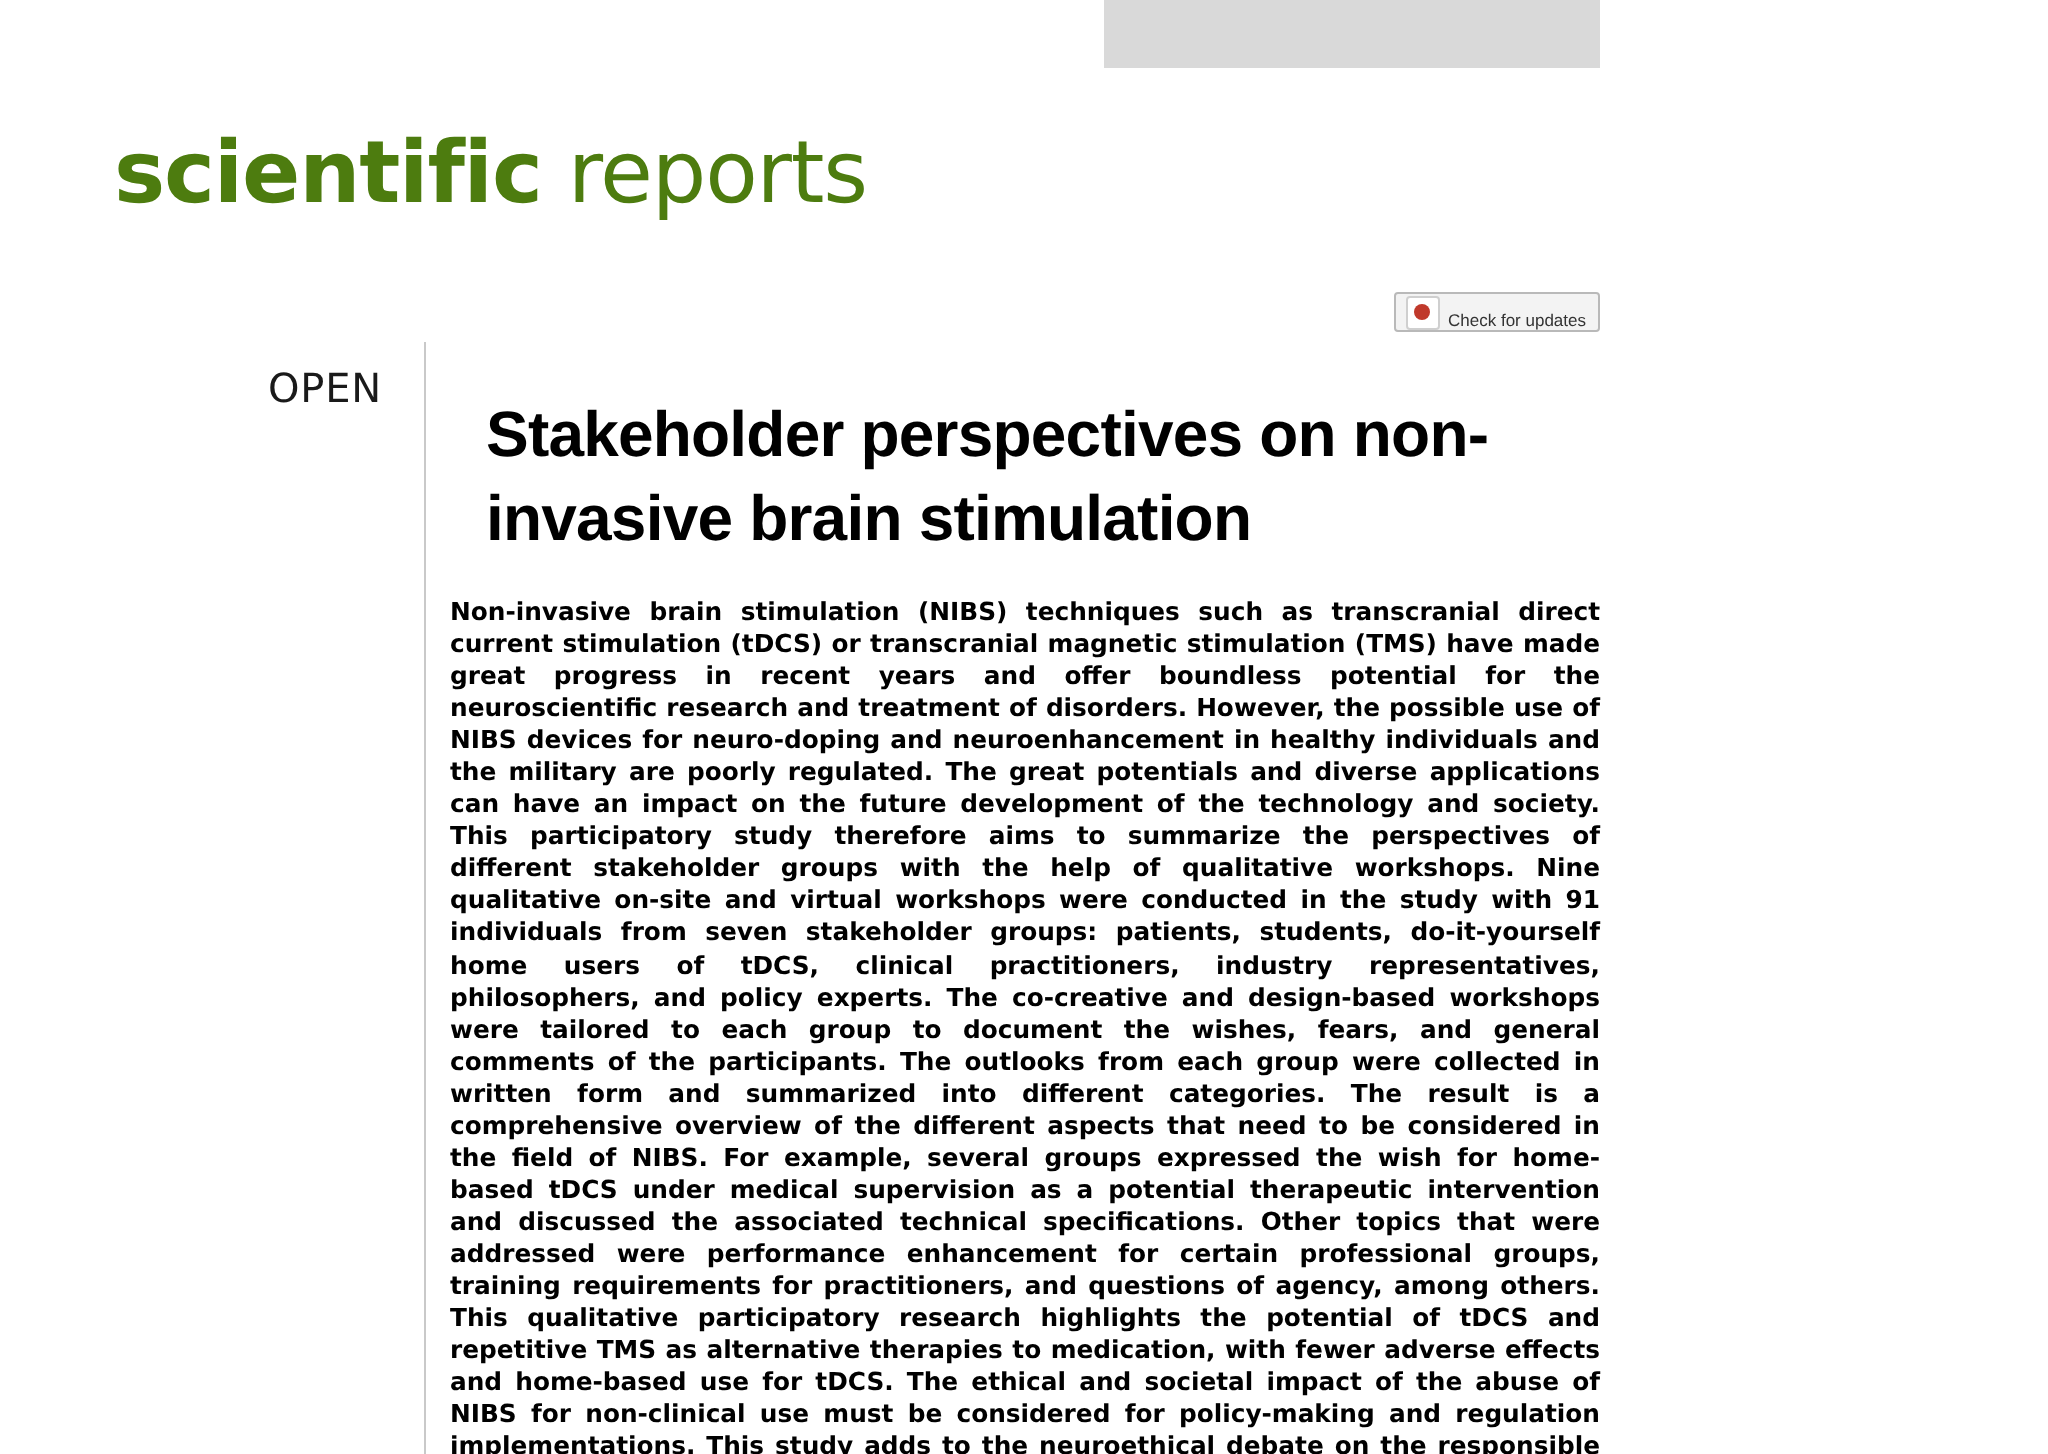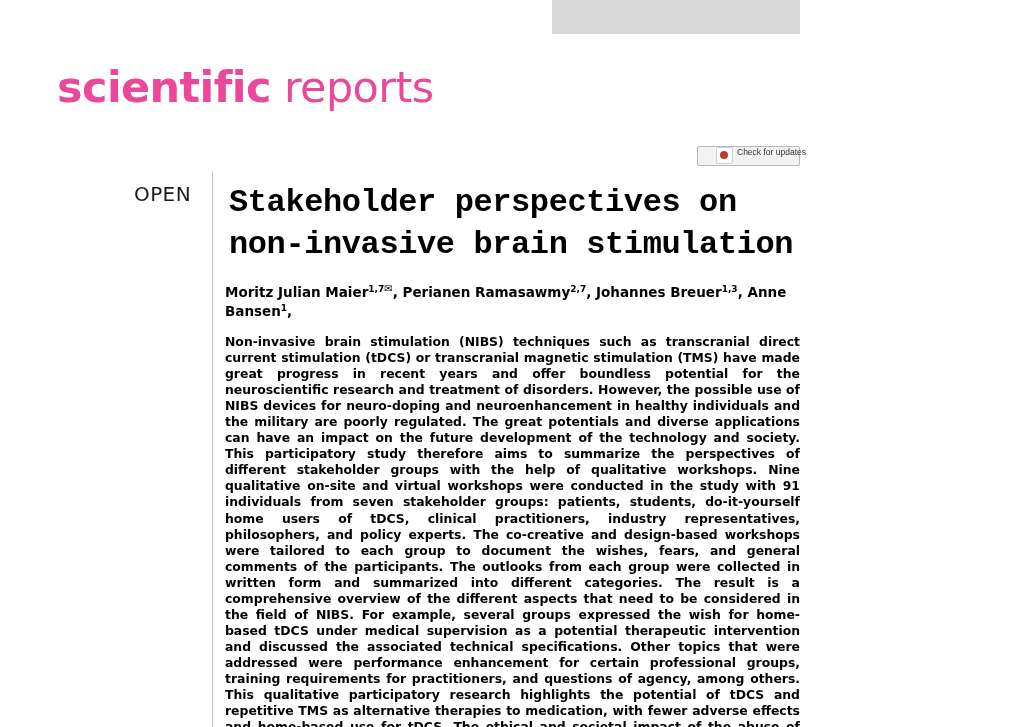--- a/index.html
+++ b/index.html
@@ -35,43 +35,43 @@
   }
 
   
   .masthead {
     position: absolute;
     left: 57px;
     top: 62px;
     font-size: 43px;
     line-height: 50px;
     letter-spacing: -0.6px;
-    color: #ec4899;
+    color: #4d7c0f;
     font-family: "DejaVu Sans", sans-serif;
   }
   .masthead .bold {
     font-weight: 700;
   }
   .masthead .light {
     font-weight: 400;
   }
 
   
   .updates-badge {
     position: absolute;
     left: 697px;
     top: 146px;
     width: 103px;
     height: 20px;
     border: 1px solid #b9b9b9;
     background: #f3f3f3;
     border-radius: 2px;
     display: flex;
-    align-items: flex-start;
-    padding: 0 18px;
+    align-items: flex-end;
+    padding: 0 5px;
     box-sizing: border-box;
   }
   .updates-badge .badge-icon {
     width: 15px;
     height: 15px;
     background: #ffffff;
     border: 1px solid #cfcfcf;
     border-radius: 2px;
     margin-right: 4px;
     position: relative;
@@ -121,22 +121,22 @@
     top: 178px;
     width: 578px;
   }
 
   .title {
     font-size: 32px;
     line-height: 42px;
     font-weight: 700;
     letter-spacing: -0.4px;
     color: #000;
-    font-family: Liberation Mono, monospace;
-    margin: 4px;
+    font-family: Liberation Sans, sans-serif;
+    margin: 18px;
   }
 
   .authors {
     margin-top: 17px;
     font-size: 13.5px;
     line-height: 19px;
     font-weight: 700;
     color: #000;
     font-family: "DejaVu Sans", sans-serif;
   }
@@ -182,23 +182,17 @@
 </div>
 
 <div class="article-rule"></div>
 
 <div class="open-label">OPEN</div>
 
 <div class="article">
   <h1 class="title">Stakeholder perspectives on non-invasive brain stimulation</h1>
 
   <div class="authors">
-    <div>
-      <span>Moritz Julian Maier</span><sup>1,7</sup><span class="mail-icon">✉</span>,
-      <span>Perianen Ramasawmy</span><sup>2,7</sup>,
-      <span>Johannes Breuer</span><sup>1,3</sup>,
-      <span>Anne Bansen</span><sup>1</sup>,
-    </div>
   </div>
 
   <div class="abstract">Non-invasive brain stimulation (NIBS) techniques such as transcranial direct current stimulation (tDCS) or transcranial magnetic stimulation (TMS) have made great progress in recent years and offer boundless potential for the neuroscientific research and treatment of disorders. However, the possible use of NIBS devices for neuro-doping and neuroenhancement in healthy individuals and the military are poorly regulated. The great potentials and diverse applications can have an impact on the future development of the technology and society. This participatory study therefore aims to summarize the perspectives of different stakeholder groups with the help of qualitative workshops. Nine qualitative on-site and virtual workshops were conducted in the study with 91 individuals from seven stakeholder groups: patients, students, do-it-yourself home users of tDCS, clinical practitioners, industry representatives, philosophers, and policy experts. The co-creative and design-based workshops were tailored to each group to document the wishes, fears, and general comments of the participants. The outlooks from each group were collected in written form and summarized into different categories. The result is a comprehensive overview of the different aspects that need to be considered in the field of NIBS. For example, several groups expressed the wish for home-based tDCS under medical supervision as a potential therapeutic intervention and discussed the associated technical specifications. Other topics that were addressed were performance enhancement for certain professional groups, training requirements for practitioners, and questions of agency, among others. This qualitative participatory research highlights the potential of tDCS and repetitive TMS as alternative therapies to medication, with fewer adverse effects and home-based use for tDCS. The ethical and societal impact of the abuse of NIBS for non-clinical use must be considered for policy-making and regulation implementations. This study adds to the neuroethical debate on the responsible use and application of NIBS technologies, taking into consideration the different perspectives of important stakeholders in the field.</div>
 
 </div>
 
 </body></html>

